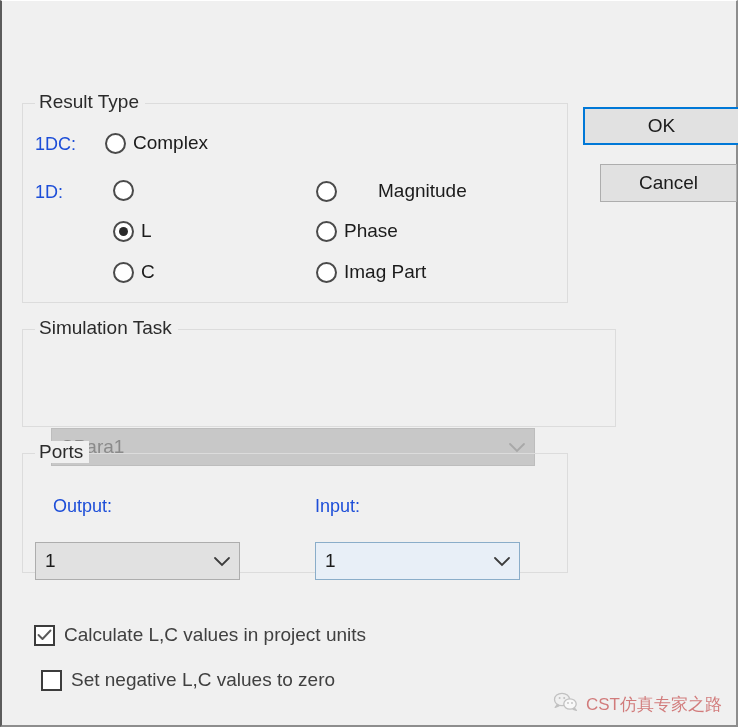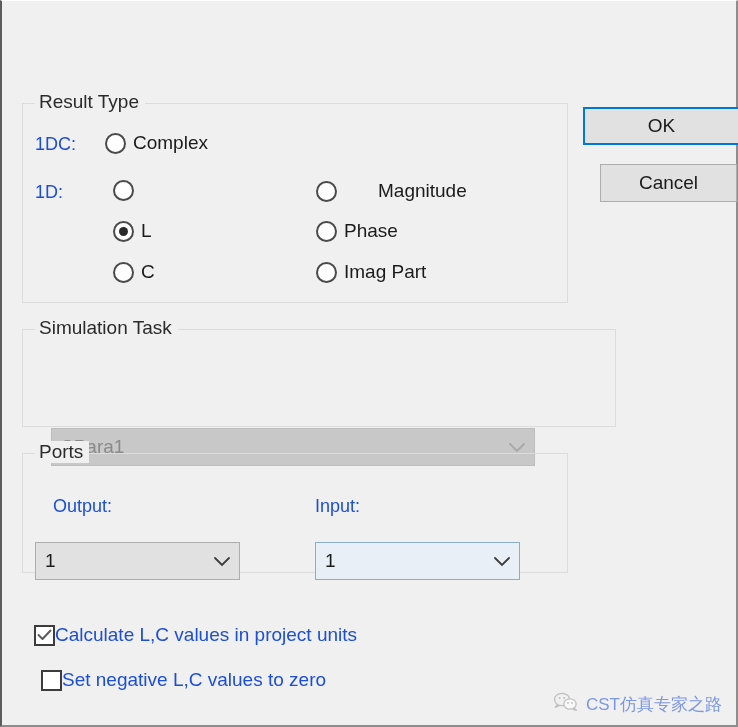--- a/index.html
+++ b/index.html
@@ -221,40 +221,41 @@
     background: #ffffff;
     flex: 0 0 auto;
     position: relative;
     display: flex;
     align-items: center;
     justify-content: center;
   }
   .checkrow .cb svg { display: none; }
   .checkrow.checked .cb svg { display: block; }
   .checkrow .cl {
-    font-size: 19px;
-    color: #1d4ed8;
+    margin-left: 9px;
+    font-size: 19px;
+    color: #404040;
   }
   #check-calc { left: 32px; top: 565px; }
   #check-neg  { left: 32px; top: 610px; padding-left: 7px; }
 
   
   .watermark {
     position: absolute;
     right: 14px;
     bottom: 8px;
     display: flex;
     align-items: center;
     opacity: 0.55;
   }
   .watermark .wm-icon { flex: 0 0 auto; display:block; }
   .watermark .wm-text {
     margin-left: 7px;
     font-size: 17px;
-    color: #1d4ed8;
+    color: #b91c1c;
     white-space: nowrap;
   }
 </style>
 </head>
 <body>
 
 <div class="dialog">
 
 
   <div class="body">

